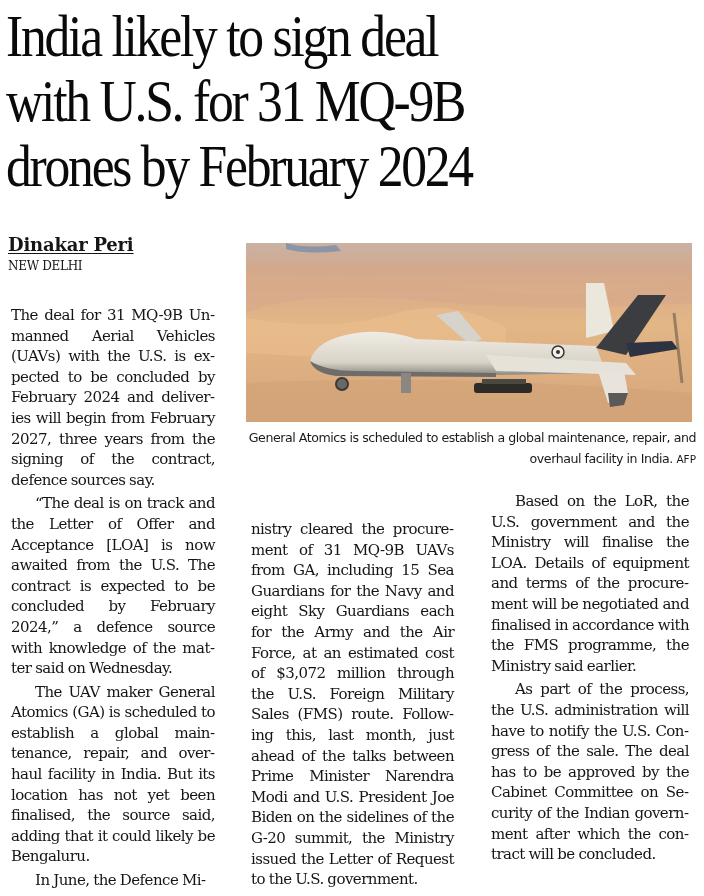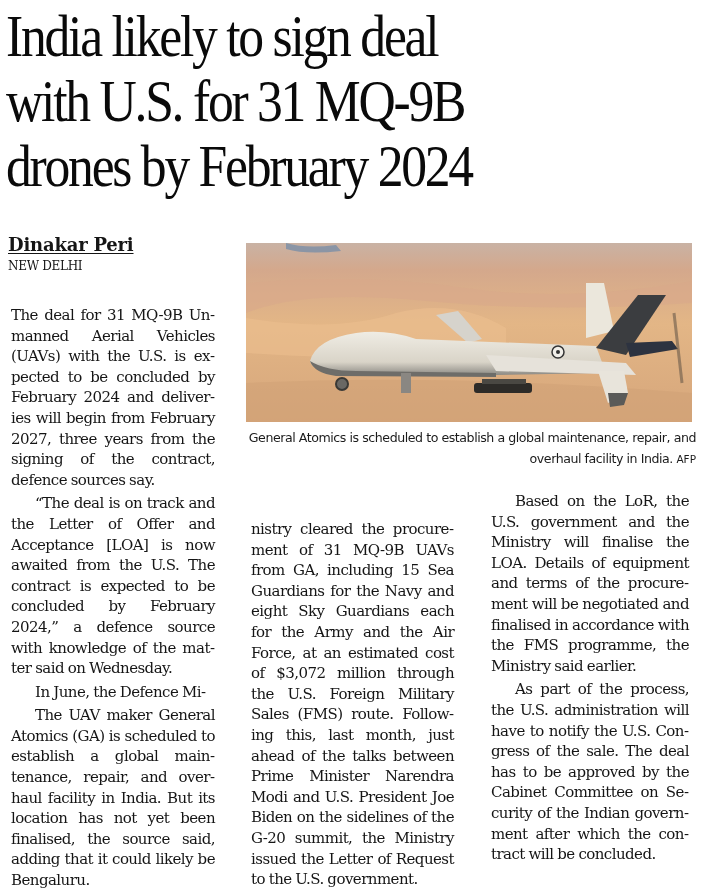--- a/index.html
+++ b/index.html
@@ -111,22 +111,22 @@
 </h1>
 
 <div class="byline-block">
   <span class="author">Dinakar Peri</span>
   <span class="dateline">NEW DELHI</span>
 </div>
 
 <div class="col col1">
   <p>The deal for 31 MQ-9B Un­manned Aerial Vehicles (UAVs) with the U.S. is ex­pected to be concluded by February 2024 and deliver­ies will begin from Febru­ary 2027, three years from the signing of the contract, defence sources say.</p>
   <p class="indent">“The deal is on track and the Letter of Offer and Acceptance [LOA] is now awaited from the U.S. The contract is expected to be concluded by February 2024,” a defence source with knowledge of the mat­ter said on Wednesday.</p>
+  <p class="indent">The UAV maker General Atomics (GA) is scheduled to establish a global main­tenance, repair, and over­haul facility in India. But its location has not yet been finalised, the source said, adding that it could likely be Bengaluru.</p>
   <p class="indent">In June, the Defence Mi-</p>
-  <p class="indent">The UAV maker General Atomics (GA) is scheduled to establish a global main­tenance, repair, and over­haul facility in India. But its location has not yet been finalised, the source said, adding that it could likely be Bengaluru.</p>
 </div>
 
 <figure class="photo" style="margin:0;">
   <svg width="446" height="179" viewBox="0 0 446 179">
     <defs>
       <linearGradient id="sky" x1="0" y1="0" x2="0" y2="1">
         <stop offset="0" stop-color="#c9b2a4"></stop>
         <stop offset="0.15" stop-color="#d4a88c"></stop>
         <stop offset="0.45" stop-color="#e3b686"></stop>
         <stop offset="1" stop-color="#d6a67b"></stop>

